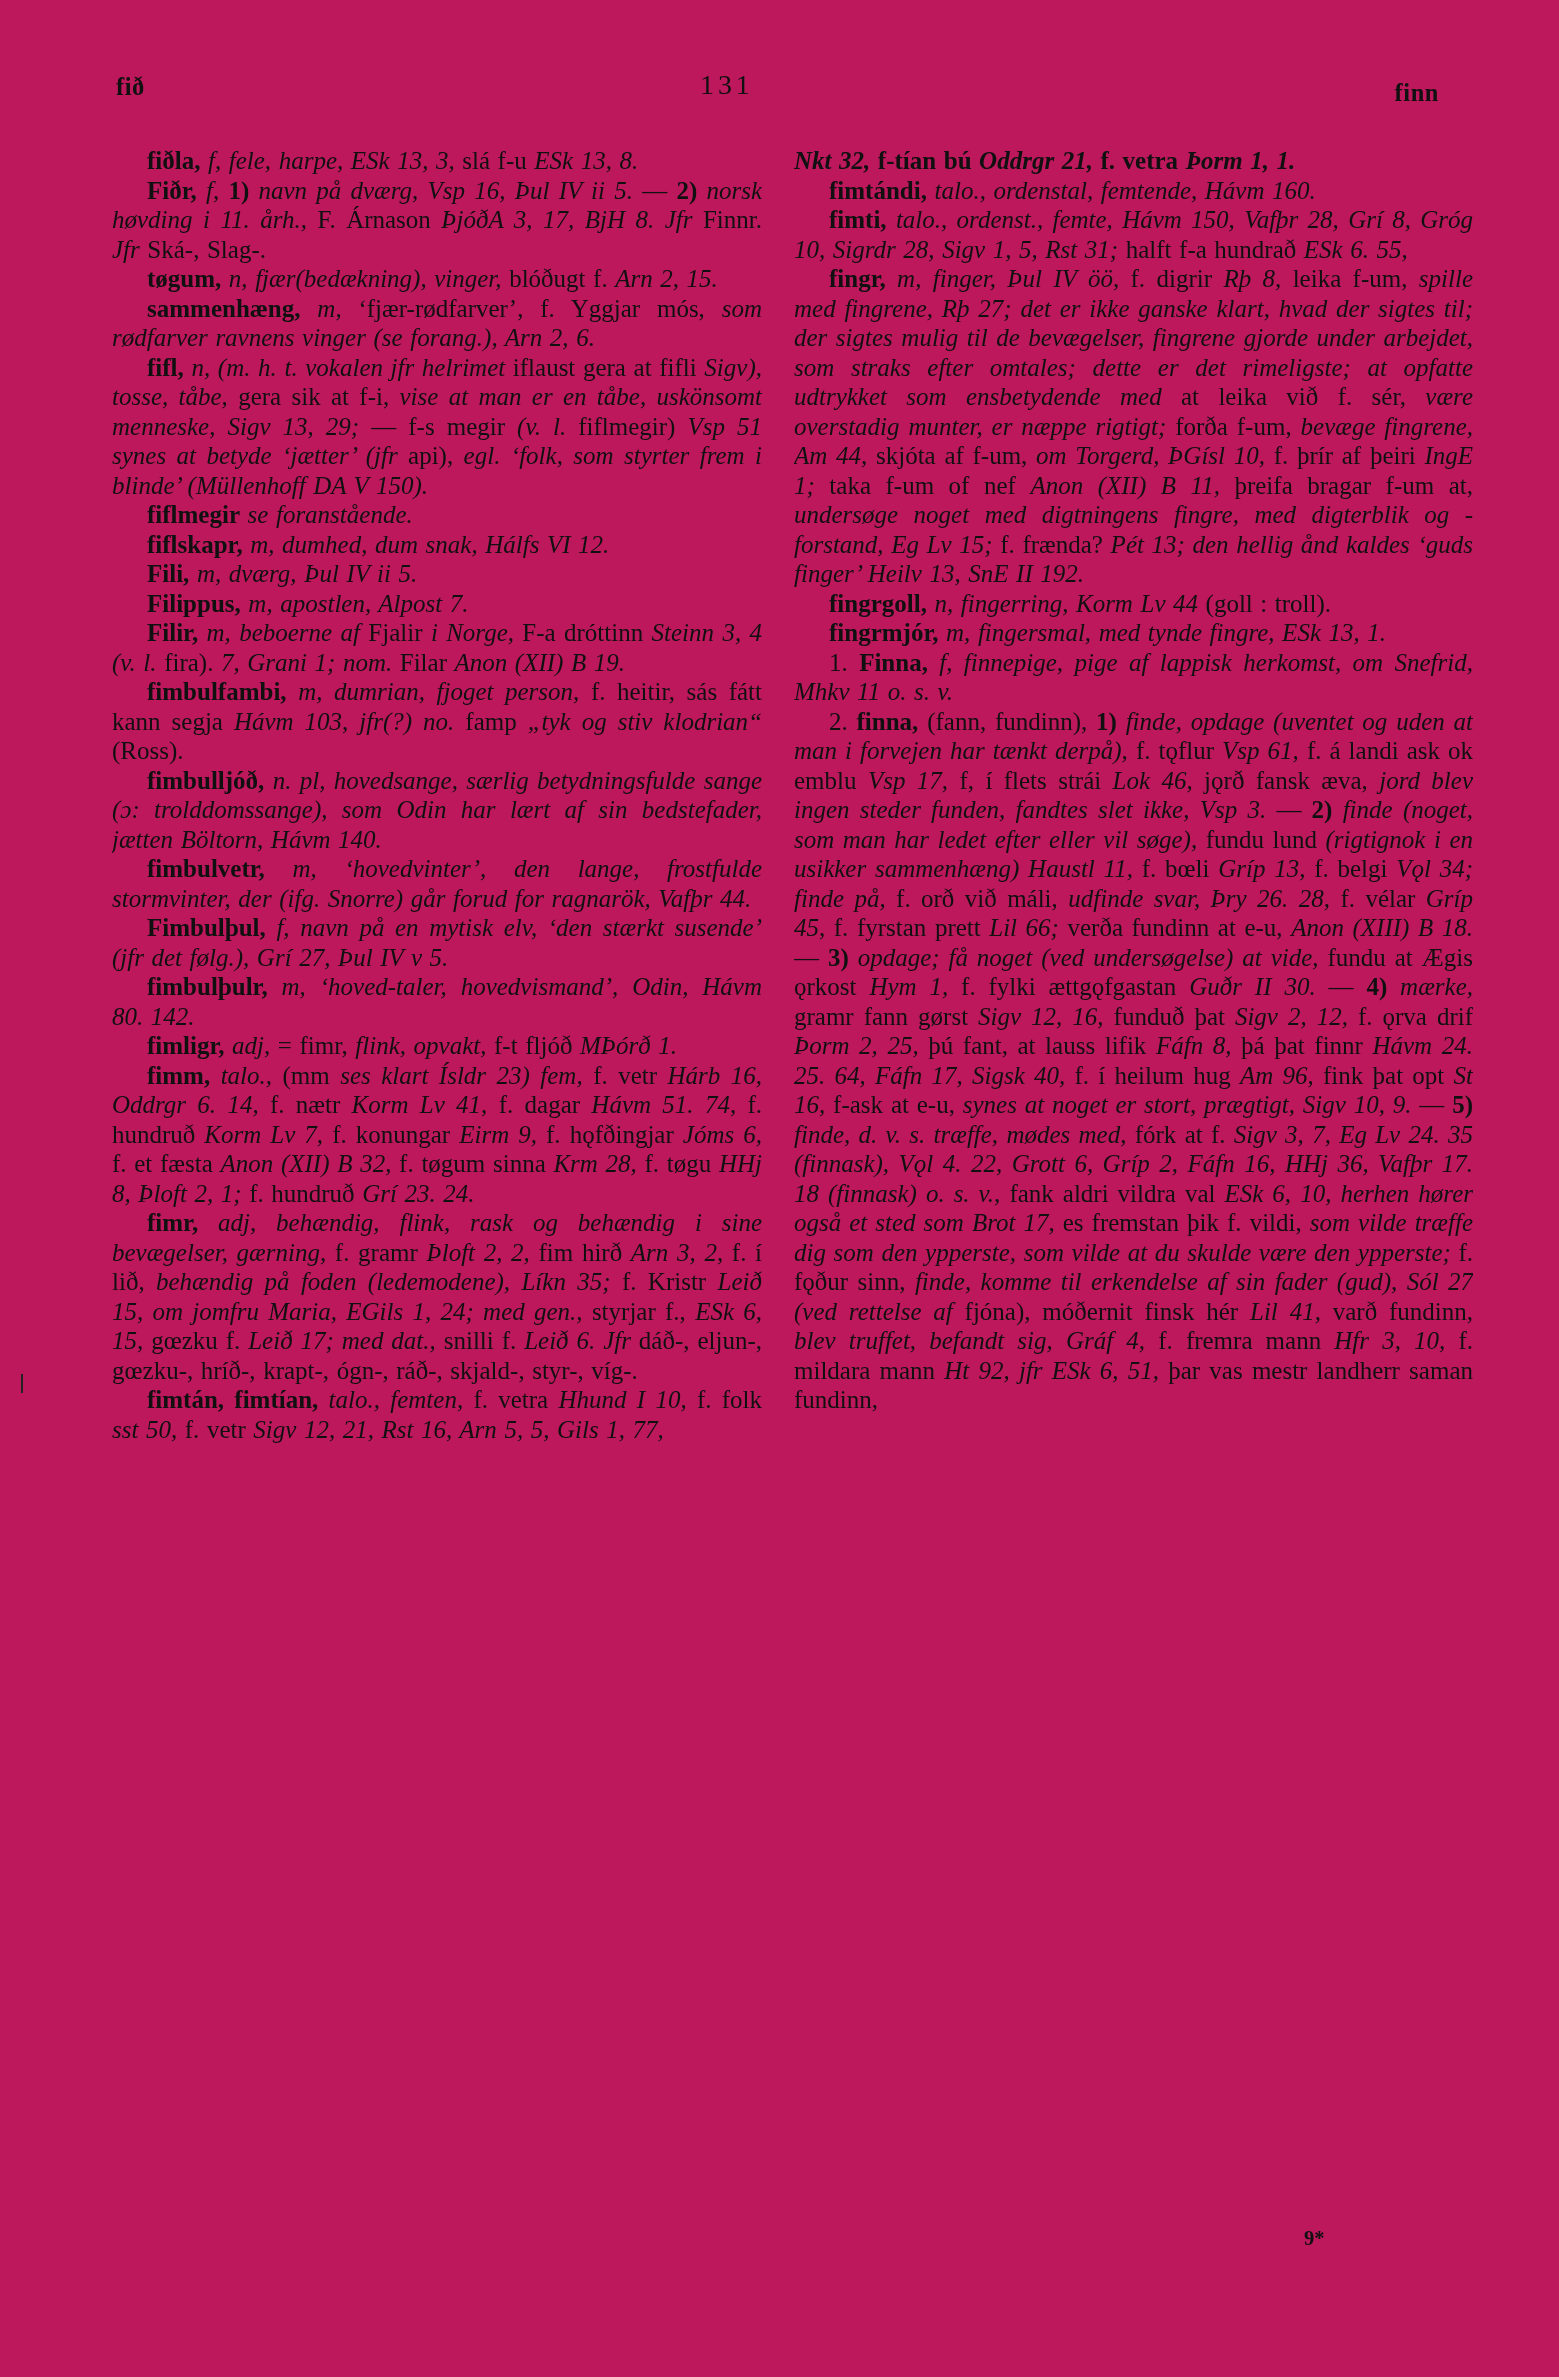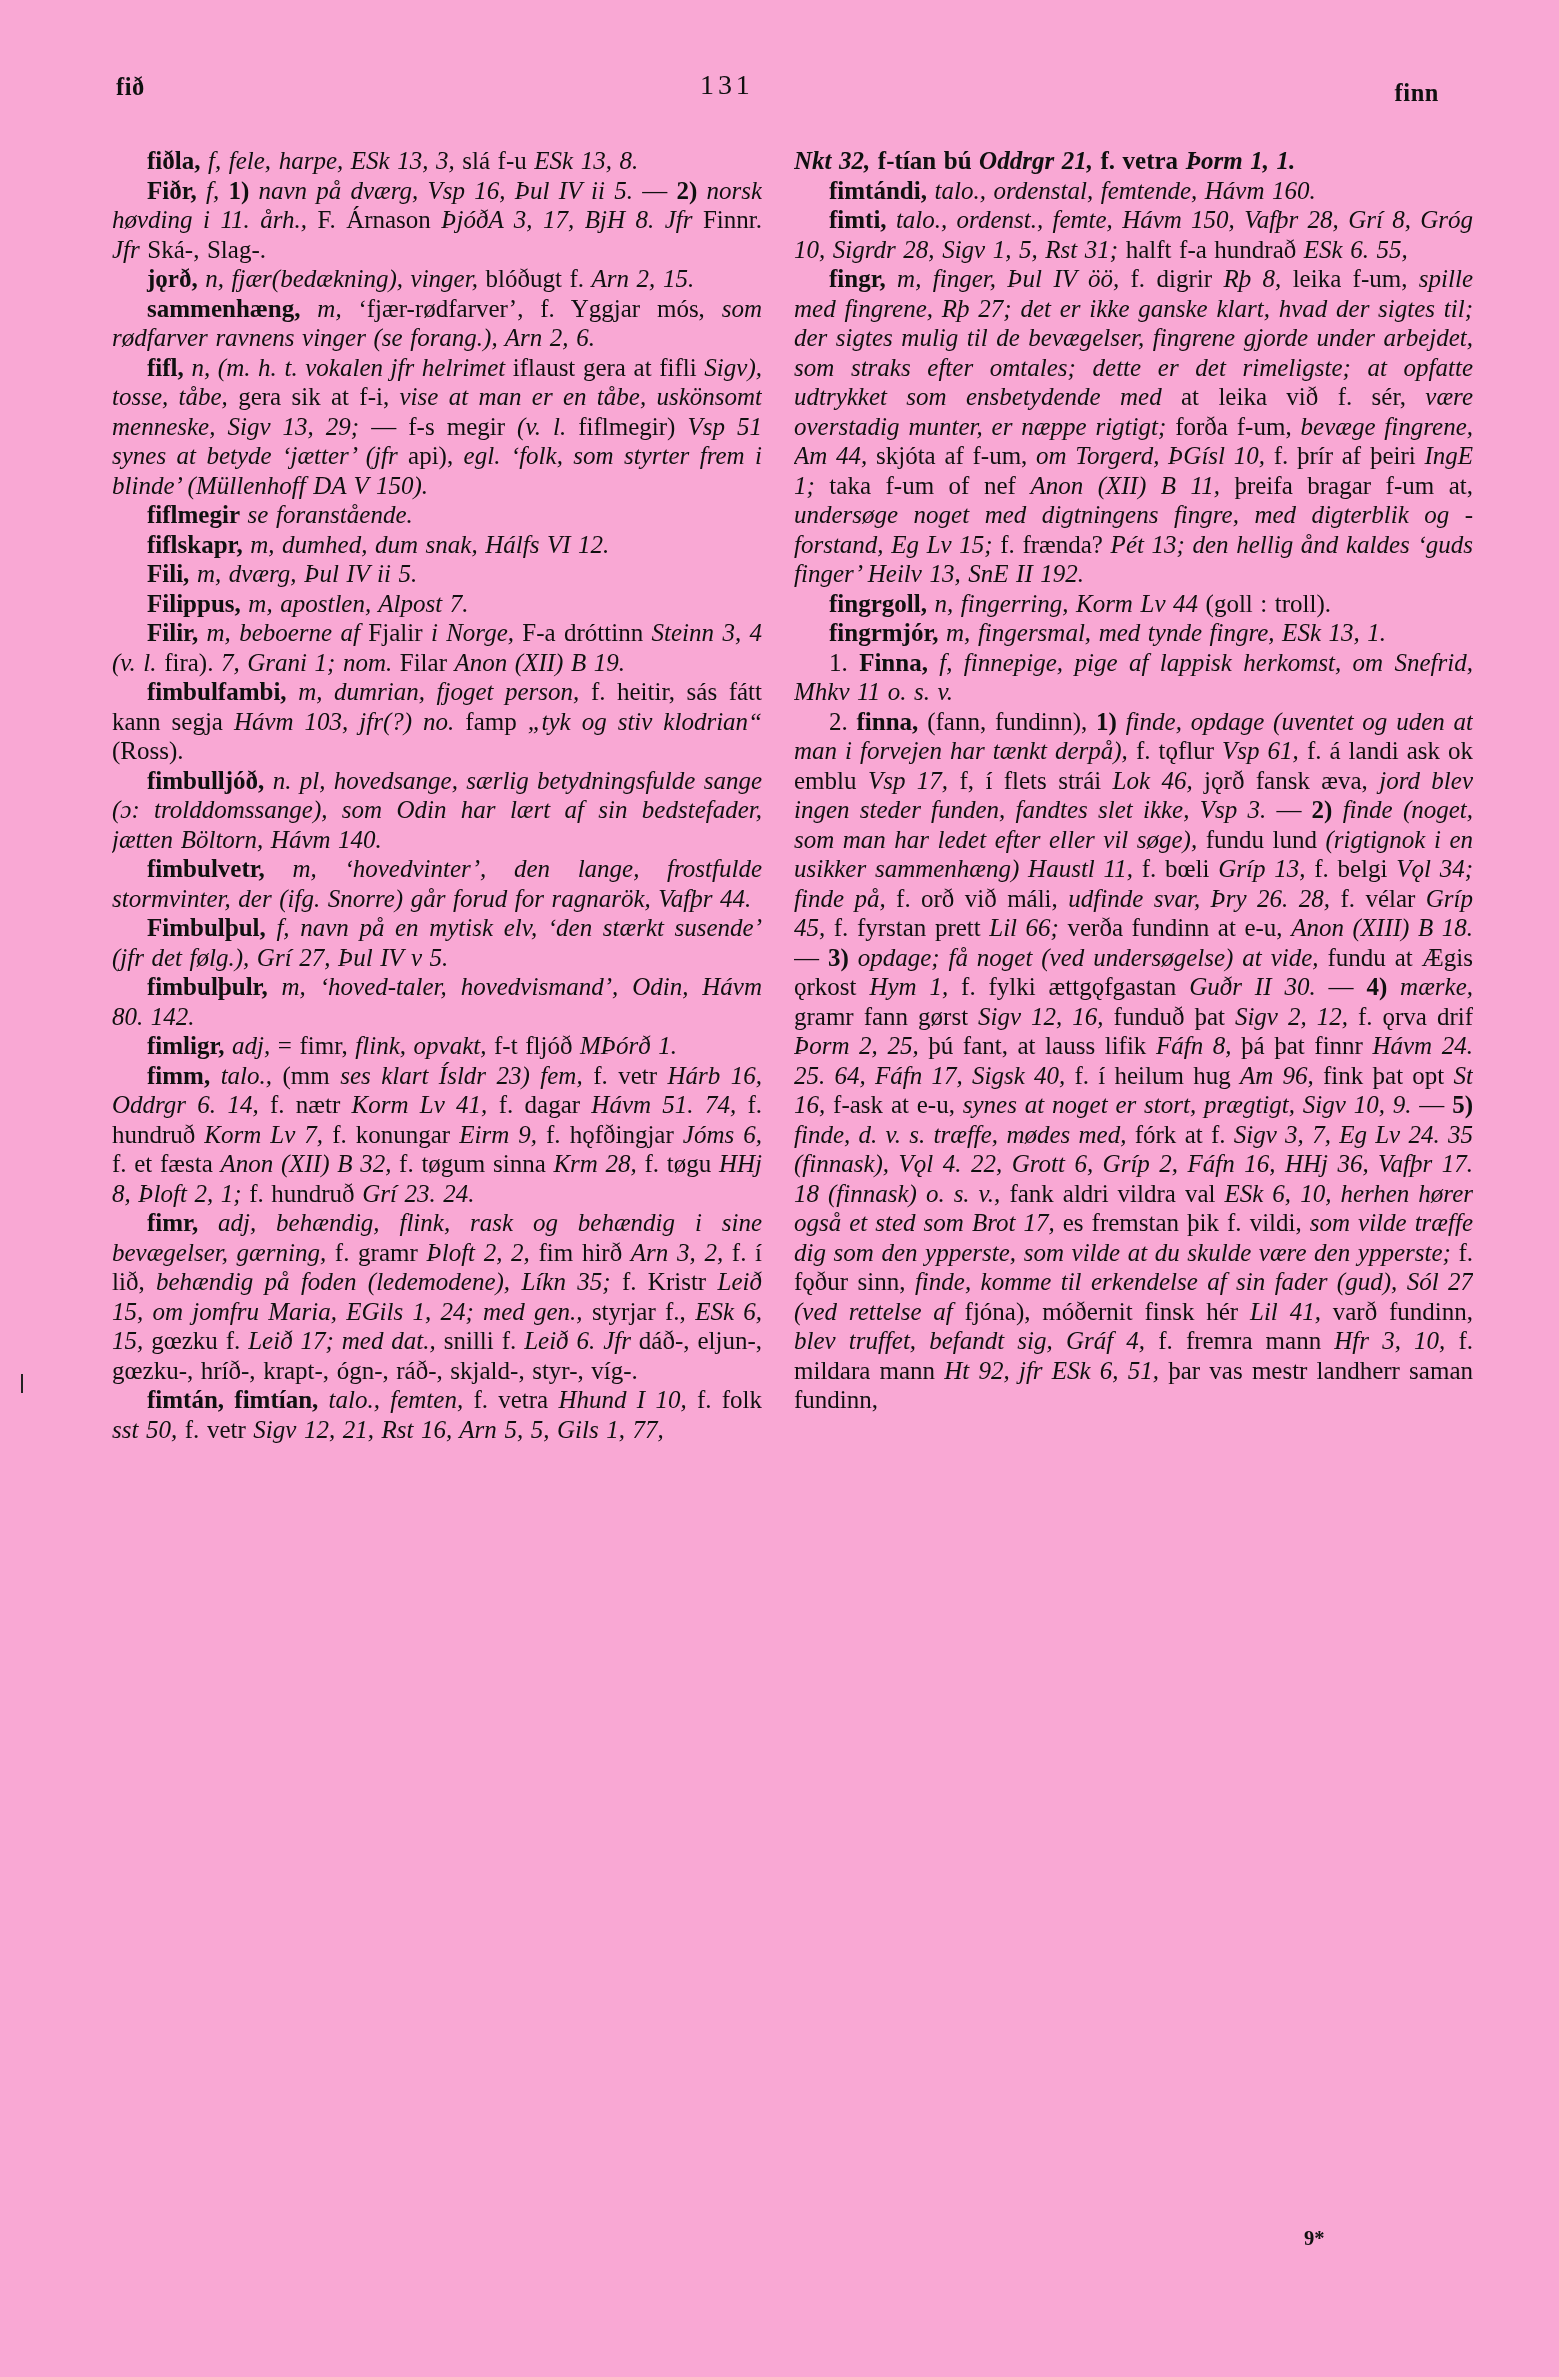--- a/index.html
+++ b/index.html
@@ -6,21 +6,21 @@
   body{
     width:1560px;height:2377px;
     background:#f6f6f2;
     font-family:"Liberation Serif", serif;
     color:#101010;
     position:relative;
     overflow:hidden;
   }
   .page{
     position:absolute;inset:0;
-    background:#f9a8d4;
+    background:#be185d;
   }
   .running-head{
     position:absolute;top:69px;left:0;width:1560px;height:39px;
     font-size:26px;
   }
   .catchword{font-weight:bold;font-size:24.4px;letter-spacing:0.6px;}
   .catch-left{position:absolute;left:116px;top:3.9px;}
   .catch-right{position:absolute;right:121px;top:10.3px;}
   .pageno{
     position:absolute;left:700px;width:167px;text-align:left;top:0;
@@ -59,21 +59,21 @@
     <span class="catchword catch-left">fið</span>
     <span class="pageno">131</span>
     <span class="catchword catch-right">finn</span>
   </div>
 
   <div class="margin-artifact"></div>
 
   <div class="col col-left" id="col-left">
       <p class="entry"><span class="head">fiðla,</span><span class="seg-i"> f, fele, harpe, ESk 13, 3, </span><span class="seg-r">slá f-u </span><span class="seg-i">ESk 13, 8.</span></p>
       <p class="entry"><span class="head">Fiðr,</span><span class="seg-i"> f, </span><span class="seg-b">1) </span><span class="seg-i">navn på dværg, Vsp 16, Þul IV ii 5. </span><span class="seg-r">— </span><span class="seg-b">2) </span><span class="seg-i">norsk høvding i 11. årh., </span><span class="seg-r">F. Árnason </span><span class="seg-i">ÞjóðA 3, 17, BjH 8. Jfr </span><span class="seg-r">Finnr. </span><span class="seg-i">Jfr </span><span class="seg-r">Ská-, Slag-.</span></p>
-      <p class="entry"><span class="head">jǫrð,</span><span class="seg-i"> n, fjær(bedækning), vinger, </span><span class="seg-r">blóðugt f. </span><span class="seg-i">Arn 2, 15.</span></p>
+      <p class="entry"><span class="head">tøgum,</span><span class="seg-i"> n, fjær(bedækning), vinger, </span><span class="seg-r">blóðugt f. </span><span class="seg-i">Arn 2, 15.</span></p>
       <p class="entry"><span class="head">sammenhæng,</span><span class="seg-i"> m, </span><span class="seg-r">‘fjær-rødfarver’, f. Yggjar mós, </span><span class="seg-i">som rødfarver ravnens vinger (se forang.), Arn 2, 6.</span></p>
       <p class="entry"><span class="head">fifl,</span><span class="seg-i"> n, (m. h. t. vokalen jfr helrimet </span><span class="seg-r">iflaust gera at fifli </span><span class="seg-i">Sigv), tosse, tåbe, </span><span class="seg-r">gera sik at f-i, </span><span class="seg-i">vise at man er en tåbe, uskönsomt menneske, Sigv 13, 29; </span><span class="seg-r">— f-s megir </span><span class="seg-i">(v. l. </span><span class="seg-r">fiflmegir) </span><span class="seg-i">Vsp 51 synes at betyde ‘jætter’ (jfr </span><span class="seg-r">api), </span><span class="seg-i">egl. ‘folk, som styrter frem i blinde’ (Müllenhoff DA V 150).</span></p>
       <p class="entry"><span class="head">fiflmegir</span><span class="seg-i"> se foranstående.</span></p>
       <p class="entry"><span class="head">fiflskapr,</span><span class="seg-i"> m, dumhed, dum snak, Hálfs VI 12.</span></p>
       <p class="entry"><span class="head">Fili,</span><span class="seg-i"> m, dværg, Þul IV ii 5.</span></p>
       <p class="entry"><span class="head">Filippus,</span><span class="seg-i"> m, apostlen, Alpost 7.</span></p>
       <p class="entry"><span class="head">Filir,</span><span class="seg-i"> m, beboerne af </span><span class="seg-r">Fjalir </span><span class="seg-i">i Norge, </span><span class="seg-r">F-a dróttinn </span><span class="seg-i">Steinn 3, 4 (v. l. </span><span class="seg-r">fira). </span><span class="seg-i">7, Grani 1; nom. </span><span class="seg-r">Filar </span><span class="seg-i">Anon (XII) B 19.</span></p>
       <p class="entry"><span class="head">fimbulfambi,</span><span class="seg-i"> m, dumrian, fjoget person, </span><span class="seg-r">f. heitir, sás fátt kann segja </span><span class="seg-i">Hávm 103, jfr(?) no. </span><span class="seg-r">famp </span><span class="seg-i">„tyk og stiv klodrian“ </span><span class="seg-r">(Ross).</span></p>
       <p class="entry"><span class="head">fimbulljóð,</span><span class="seg-i"> n. pl, hovedsange, særlig betydningsfulde sange (ɔ: trolddomssange), som Odin har lært af sin bedstefader, jætten Böltorn, Hávm 140.</span></p>
       <p class="entry"><span class="head">fimbulvetr,</span><span class="seg-i"> m, ‘hovedvinter’, den lange, frostfulde stormvinter, der (ifg. Snorre) går forud for ragnarök, Vafþr 44.</span></p>

